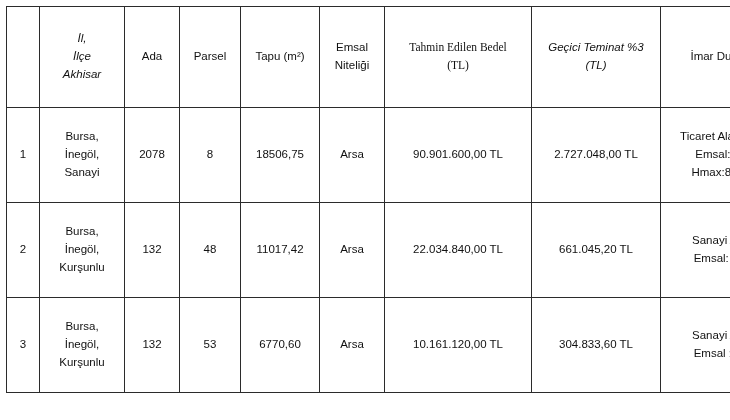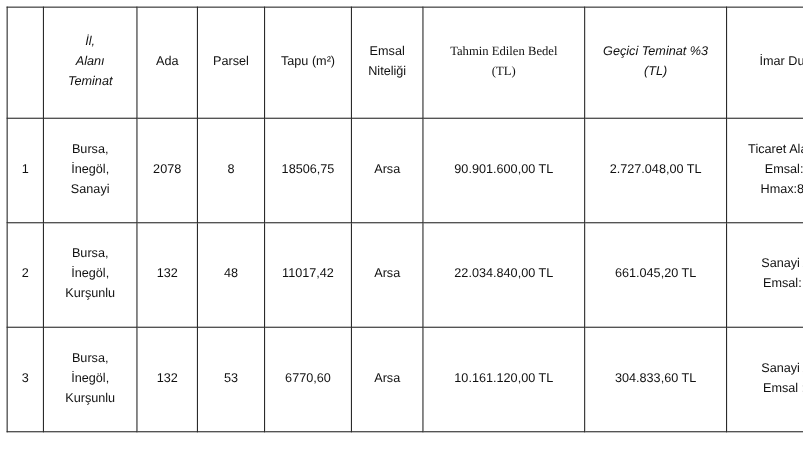--- a/index.html
+++ b/index.html
@@ -63,22 +63,22 @@
 </head>
 <body>
 
 <div class="sheet">
   <table class="data-table">
     <thead>
       <tr>
         <td class="col-no"></td>
         <td class="col-loc stack">
           <div>İl,</div>
-          <div>Alanı</div>
-          <div>Teminat</div>
+          <div>İlçe</div>
+          <div>Akhisar</div>
         </td>
         <td class="col-ada">Ada</td>
         <td class="col-parsel">Parsel</td>
         <td class="col-alan">Tapu (m²)</td>
         <td class="col-tapu stack">
           <div>Emsal</div>
           <div>Niteliği</div>
         </td>
         <td class="col-bedel stack">
           <div>Tahmin Edilen Bedel</div>

